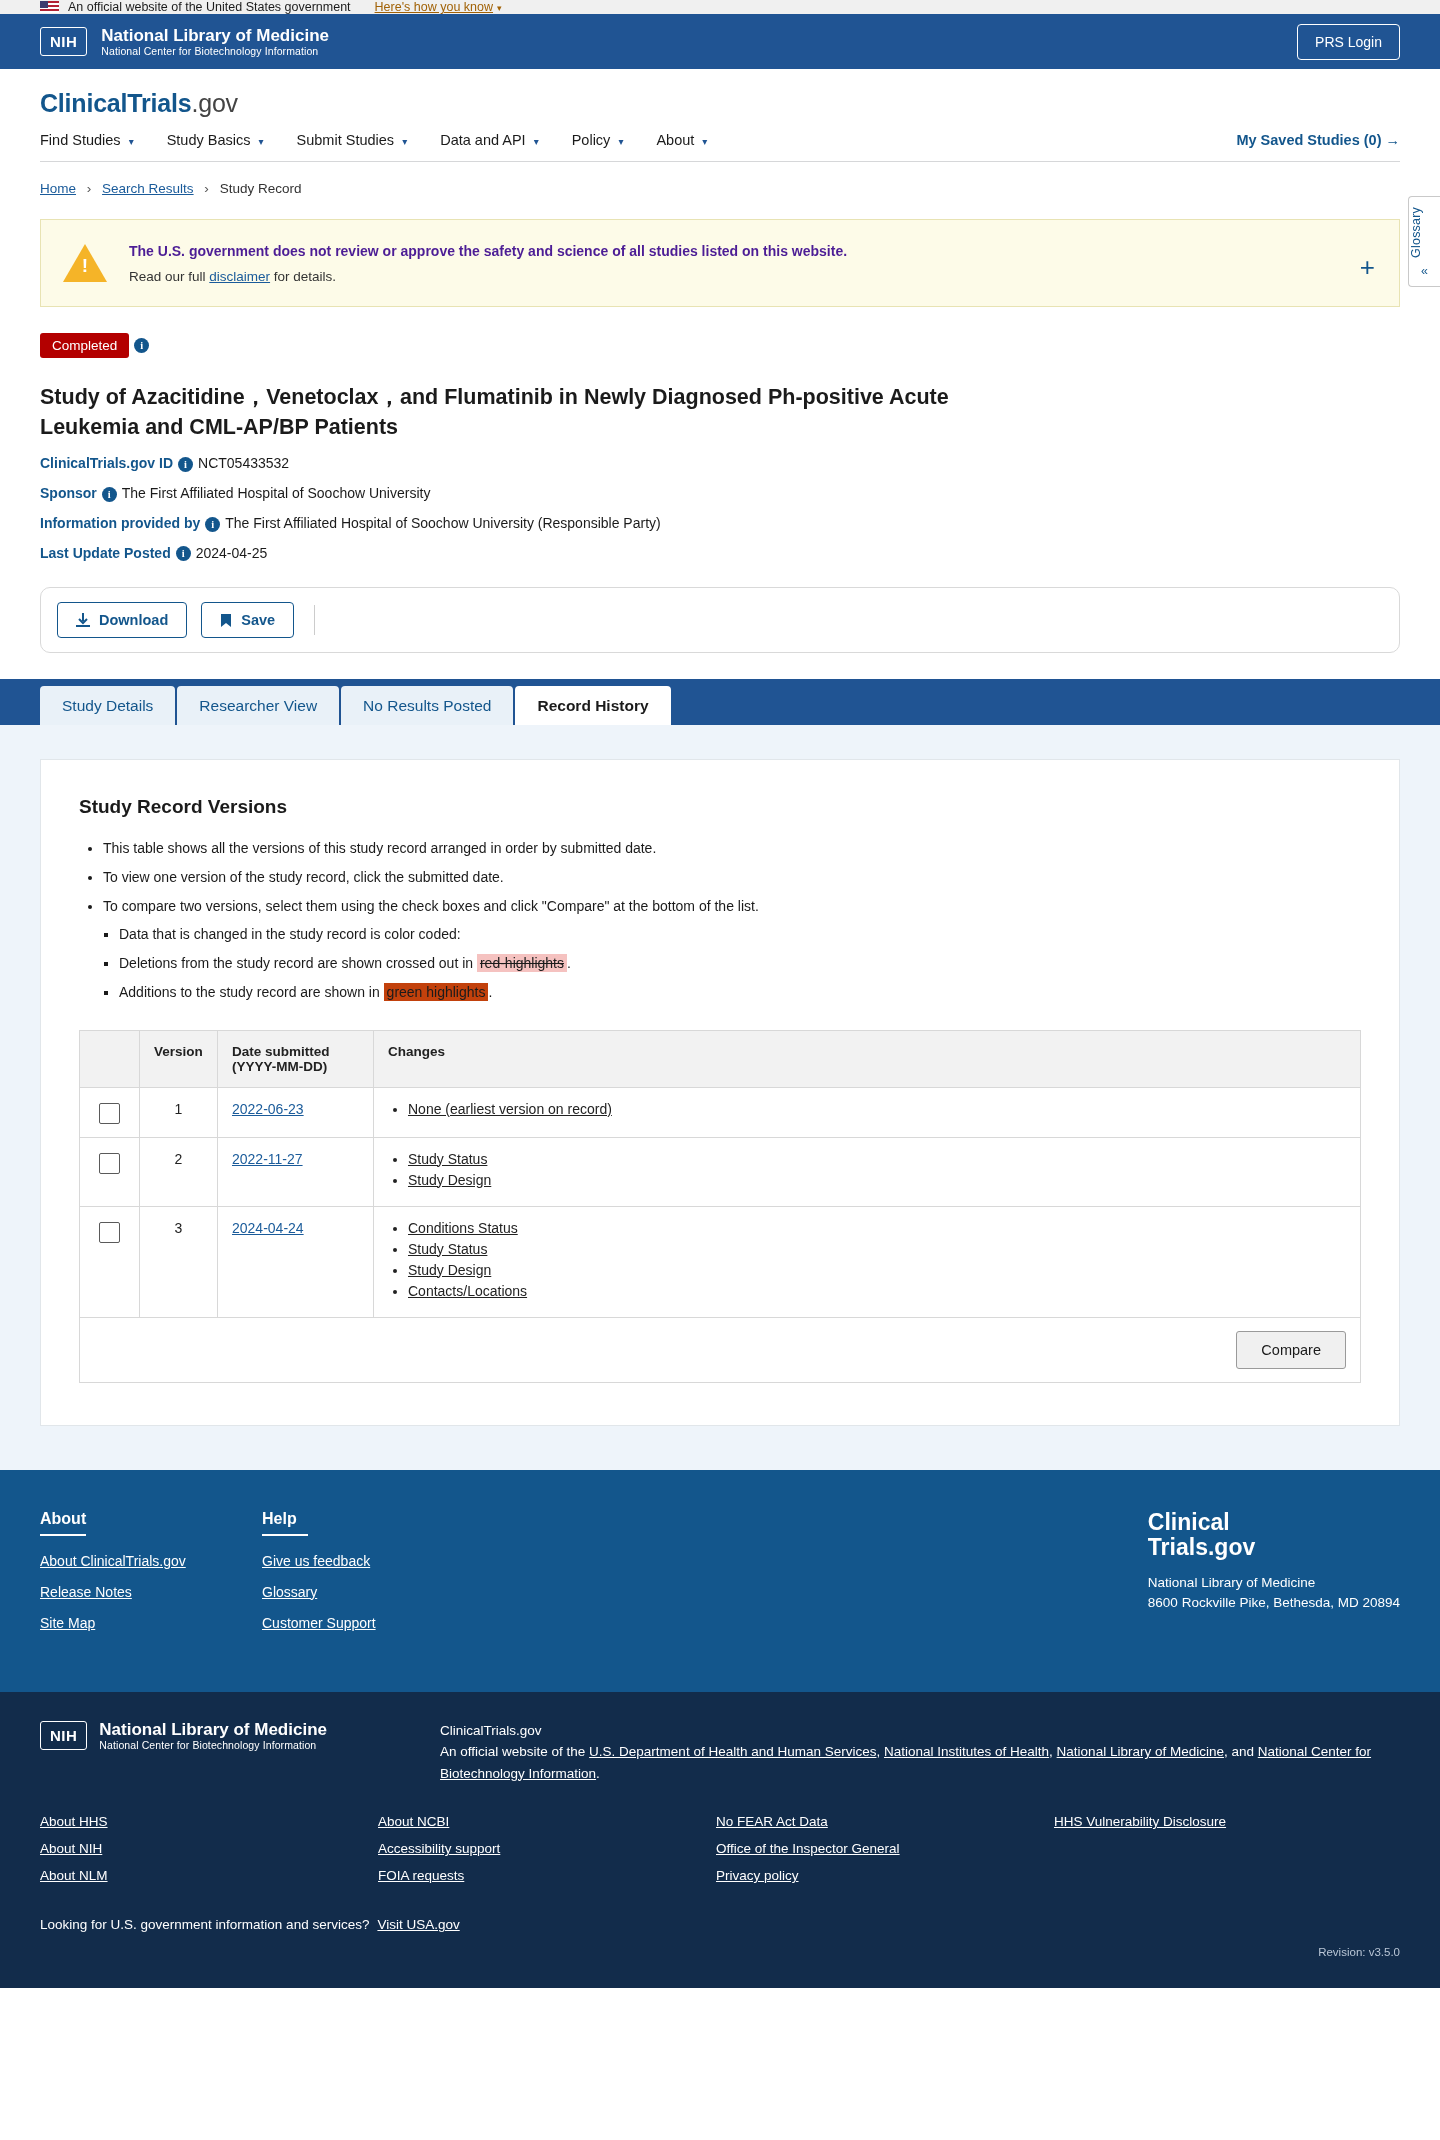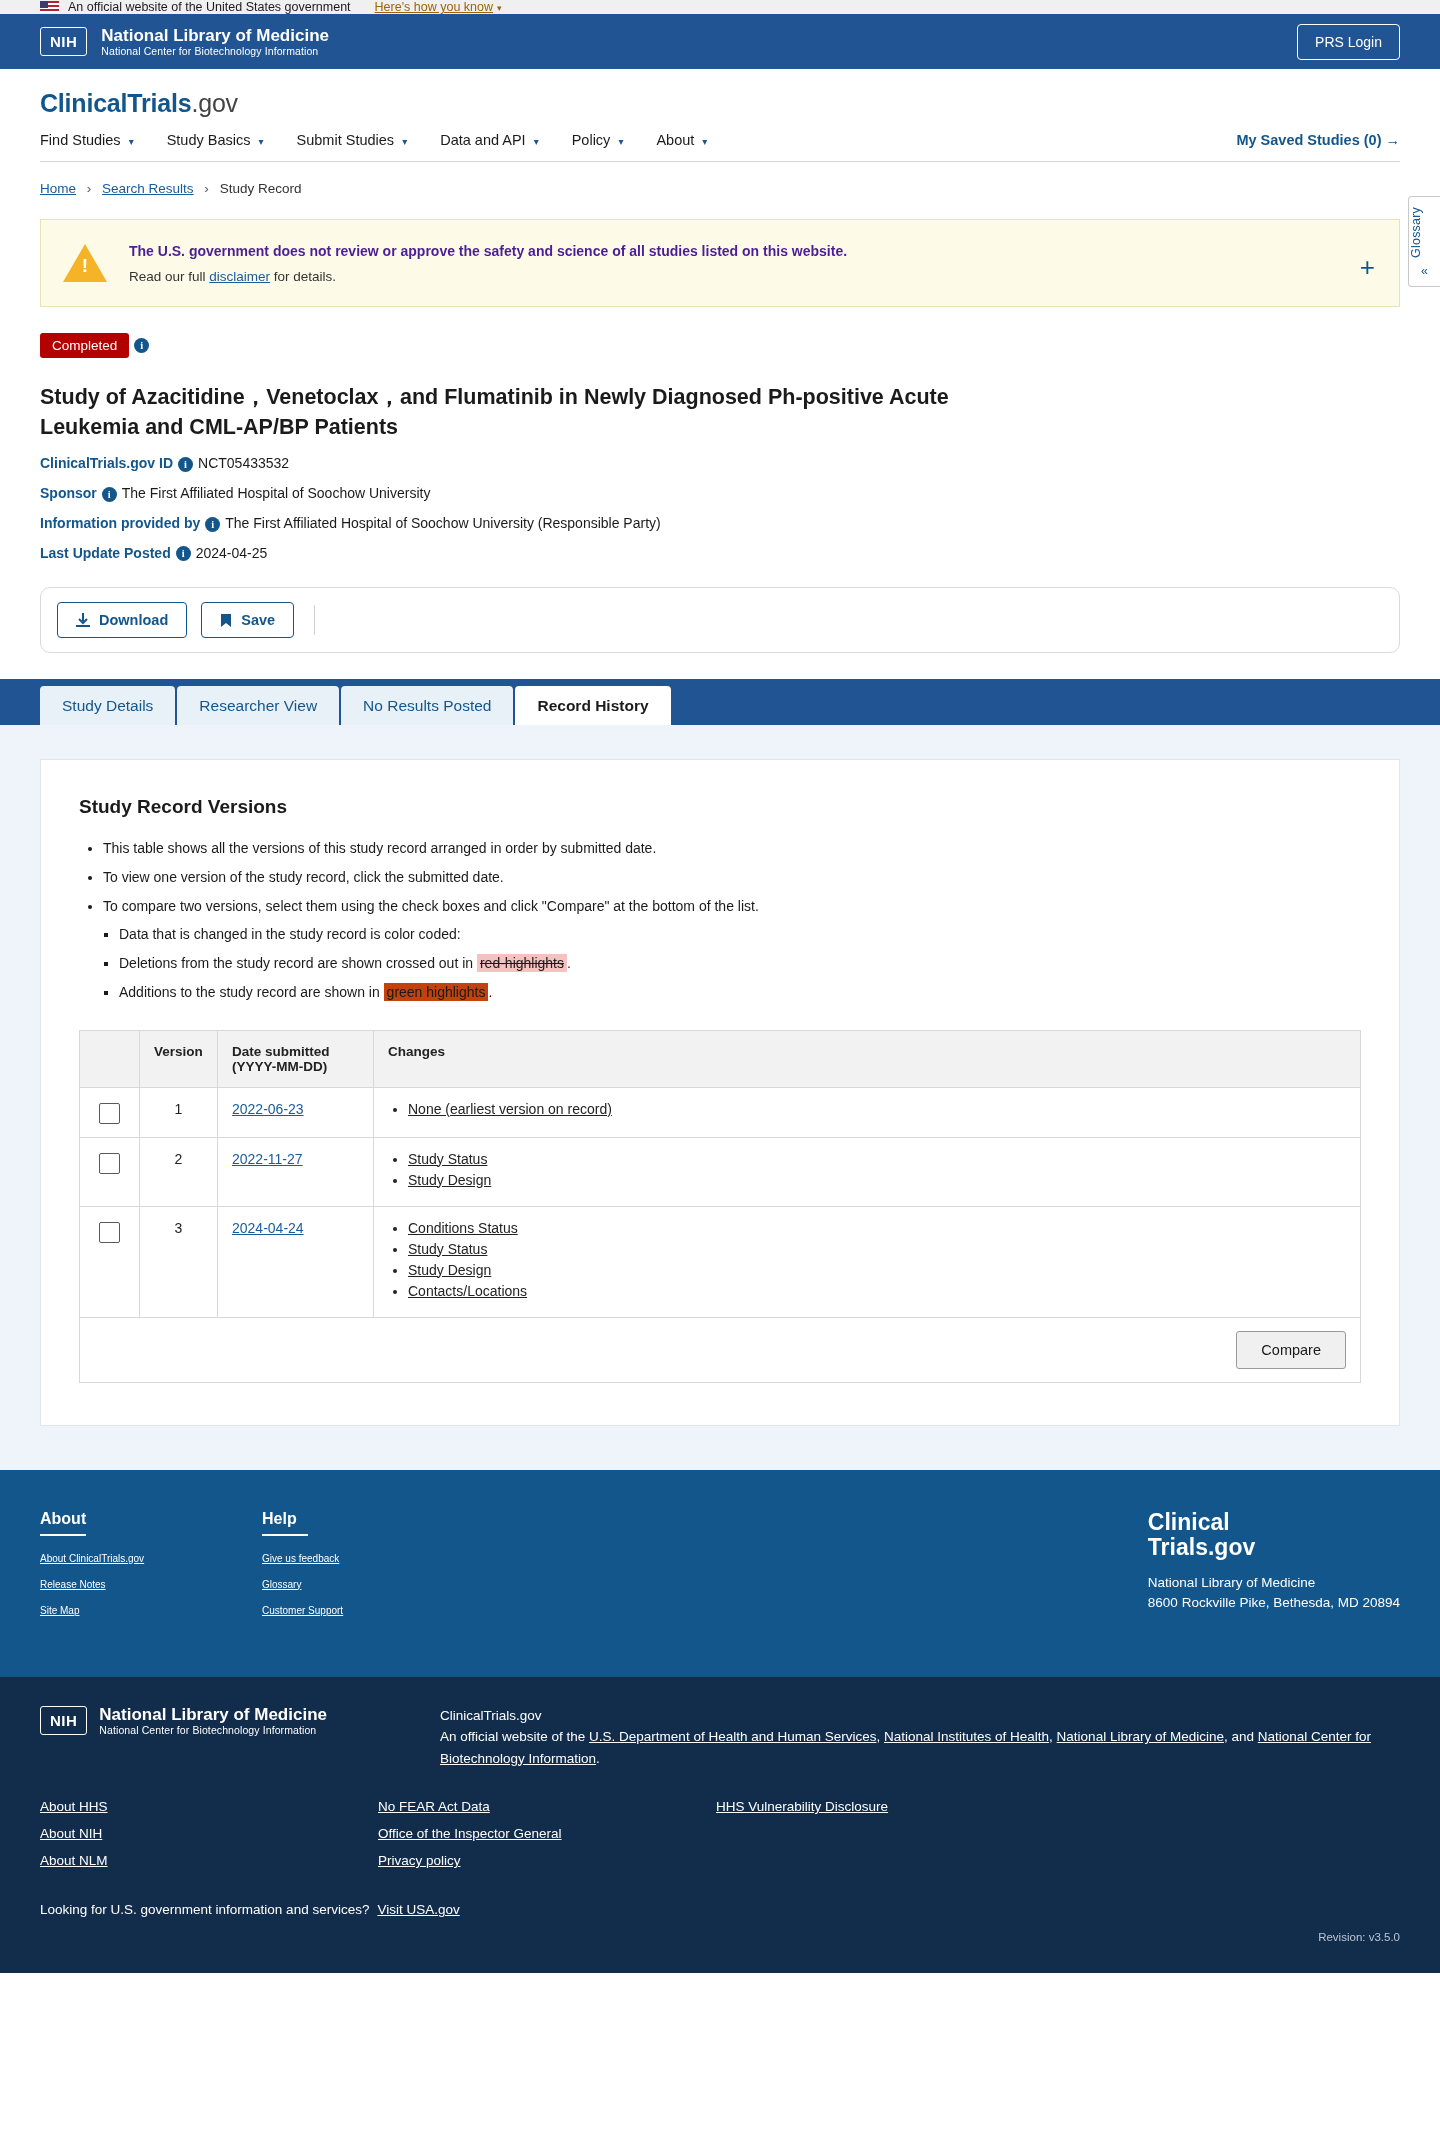--- a/index.html
+++ b/index.html
@@ -293,21 +293,21 @@
     color:#fff;
     padding:40px 40px 46px 40px;
     display:flex;
   }
   .fcol { width:222px; }
   .fcol h3 {
     font-size:16px; margin:0 0 6px 0; font-weight:bold;
   }
   .fcol .underline { width:46px; height:2px; background:#fff; margin-bottom:17px;}
   .fcol a {
-    display:block; color:#fff; font-size:10px; 
+    display:block; color:#fff; font-size:14px; 
     margin-bottom:15px;
   }
   .f-brand { margin-left:auto; max-width:330px; }
   .f-brand .bt { font-size:23px; font-weight:bold; line-height:1.12; }
   .f-brand .addr { font-size:13.5px; margin-top:12px; line-height:1.45; }
 
   .footer-gov {
     background:#122c4b;
     color:#fff;
     padding:28px 40px 30px 40px;
@@ -562,20 +562,25 @@
       </div>
     </div>
 
     <div class="fg-links">
       <div class="c">
         <a href="#">About HHS</a>
         <a href="#">About NIH</a>
         <a href="#">About NLM</a>
       </div>
       <div class="c">
+        <a href="#">About NCBI</a>
+        <a href="#">Accessibility support</a>
+        <a href="#">FOIA requests</a>
+      </div>
+      <div class="c">
         <a href="#">No FEAR Act Data</a>
         <a href="#">Office of the Inspector General</a>
         <a href="#">Privacy policy</a>
       </div>
       <div class="c">
         <a href="#">HHS Vulnerability Disclosure</a>
       </div>
     </div>
 
     <div class="fg-bottom">

